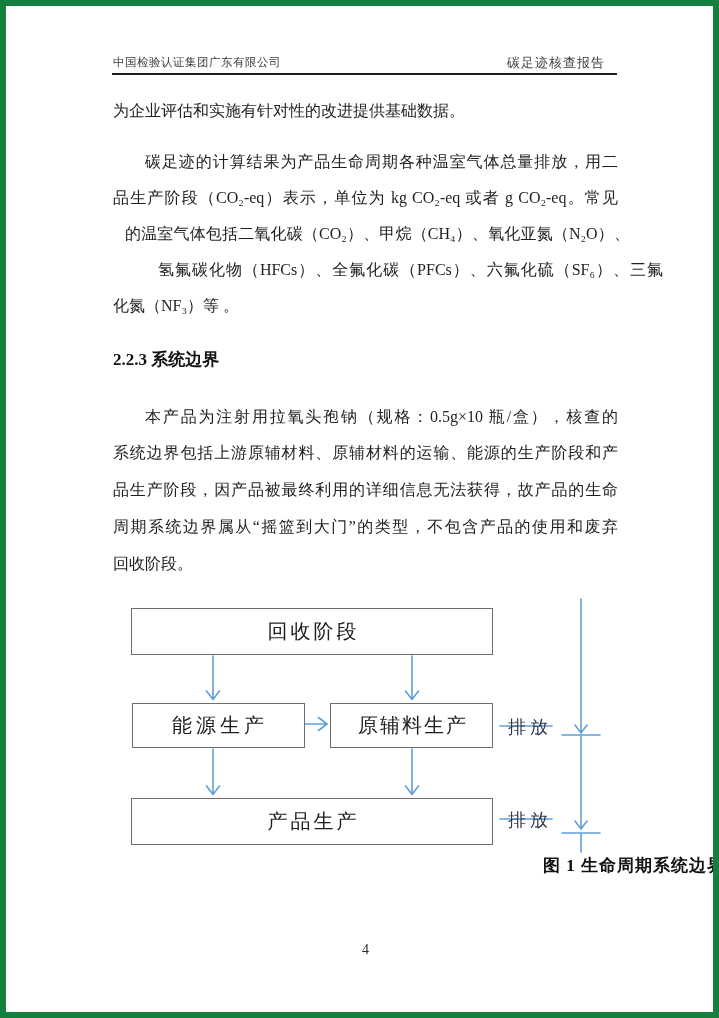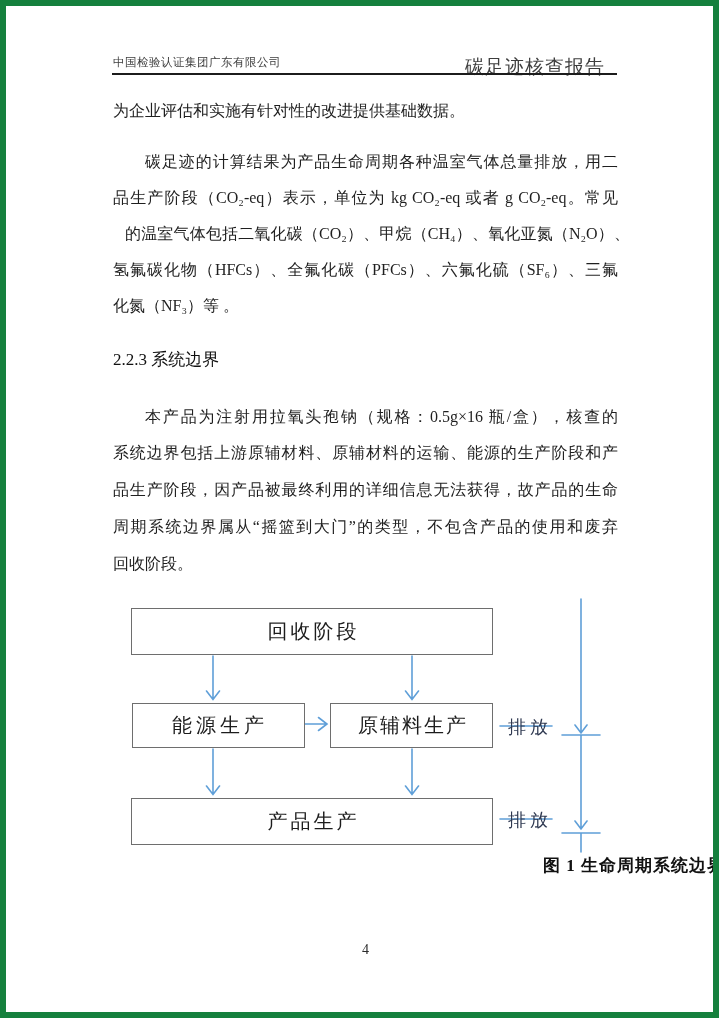--- a/index.html
+++ b/index.html
@@ -13,43 +13,43 @@
     color:#1f1f1f;
     overflow:hidden;
   }
   
   .hdr-left {
     position:absolute; left:107px; top:49px;
     font-size:11.5px; color:#3d3d3d; letter-spacing:0.5px;
   }
   .hdr-right {
     position:absolute; right:108px; top:48px;
-    font-size:19px; color:#3d3d3d; letter-spacing:1px;
+    font-size:13px; color:#3d3d3d; letter-spacing:1px;
   }
   .hdr-rule {
     position:absolute; left:106px; top:67px;
     width:505px; height:2px; background:#1c1c1c;
   }
   
   .bl {
     position:absolute; left:107px; width:505px; height:36px;
     line-height:36px; font-size:16px; overflow:hidden;
     word-break:break-all;
   }
   .jl { text-align:justify; text-align-last:justify; }
   .ind { text-indent:32px; }
   .l0 { top:87px; }
   .l1 { top:138px; }
   .l2 { top:174px; }
   .l3 { top:210px;margin-left:12px; }
-  .l4 { top:246px; }
+  .l4 { top:246px;margin-left:45px; }
   .l5 { top:282px; }
   .heading {
     position:absolute; left:107px; top:338px; width:505px;
-    font-size:17px; font-weight:normal; line-height:32px; color:#111;
+    font-size:17px; font-weight:bold; line-height:32px; color:#111;
   }
   .l6  { top:393px; }
   .l7  { top:429px; }
   .l8  { top:466px; }
   .l9  { top:503px; }
   .l10 { top:540px; }
   
   .fig-svg { position:absolute; left:0; top:0; width:719px; height:1018px; }
   .box {
     position:absolute; box-sizing:border-box;
@@ -89,21 +89,21 @@
 
   <div class="bl l0">为企业评估和实施有针对性的改进提供基础数据。</div>
   <div class="bl l1 jl ind">碳足迹的计算结果为产品生命周期各种温室气体总量排放，用二</div>
   <div class="bl l2 jl">品生产阶段（CO₂-eq）表示，单位为 kg CO₂-eq 或者 g CO₂-eq。常见</div>
   <div class="bl l3 jl">的温室气体包括二氧化碳（CO₂）、甲烷（CH₄）、氧化亚氮（N₂O）、</div>
   <div class="bl l4 jl">氢氟碳化物（HFCs）、全氟化碳（PFCs）、六氟化硫（SF₆）、三氟</div>
   <div class="bl l5">化氮（NF₃）等 。</div>
 
   <div class="heading">2.2.3 系统边界</div>
 
-  <div class="bl l6 jl ind">本产品为注射用拉氧头孢钠（规格：0.5g×16 瓶/盒），核查的</div>
+  <div class="bl l6 jl ind">本产品为注射用拉氧头孢钠（规格：0.5g×10 瓶/盒），核查的</div>
   <div class="bl l7 jl">系统边界包括上游原辅材料、原辅材料的运输、能源的生产阶段和产</div>
   <div class="bl l8 jl">品生产阶段，因产品被最终利用的详细信息无法获得，故产品的生命</div>
   <div class="bl l9 jl">周期系统边界属从“摇篮到大门”的类型，不包含产品的使用和废弃</div>
   <div class="bl l10">回收阶段。</div>
 
   <svg class="fig-svg" viewBox="0 0 719 1018" xmlns="http://www.w3.org/2000/svg">
     <g fill="none" stroke-width="1.6" stroke-linecap="round" stroke="#5f9fd8">
 
       <path d="M207,650 L207,692 M200.5,685 L207,693.5 L213.5,685"></path>
 

